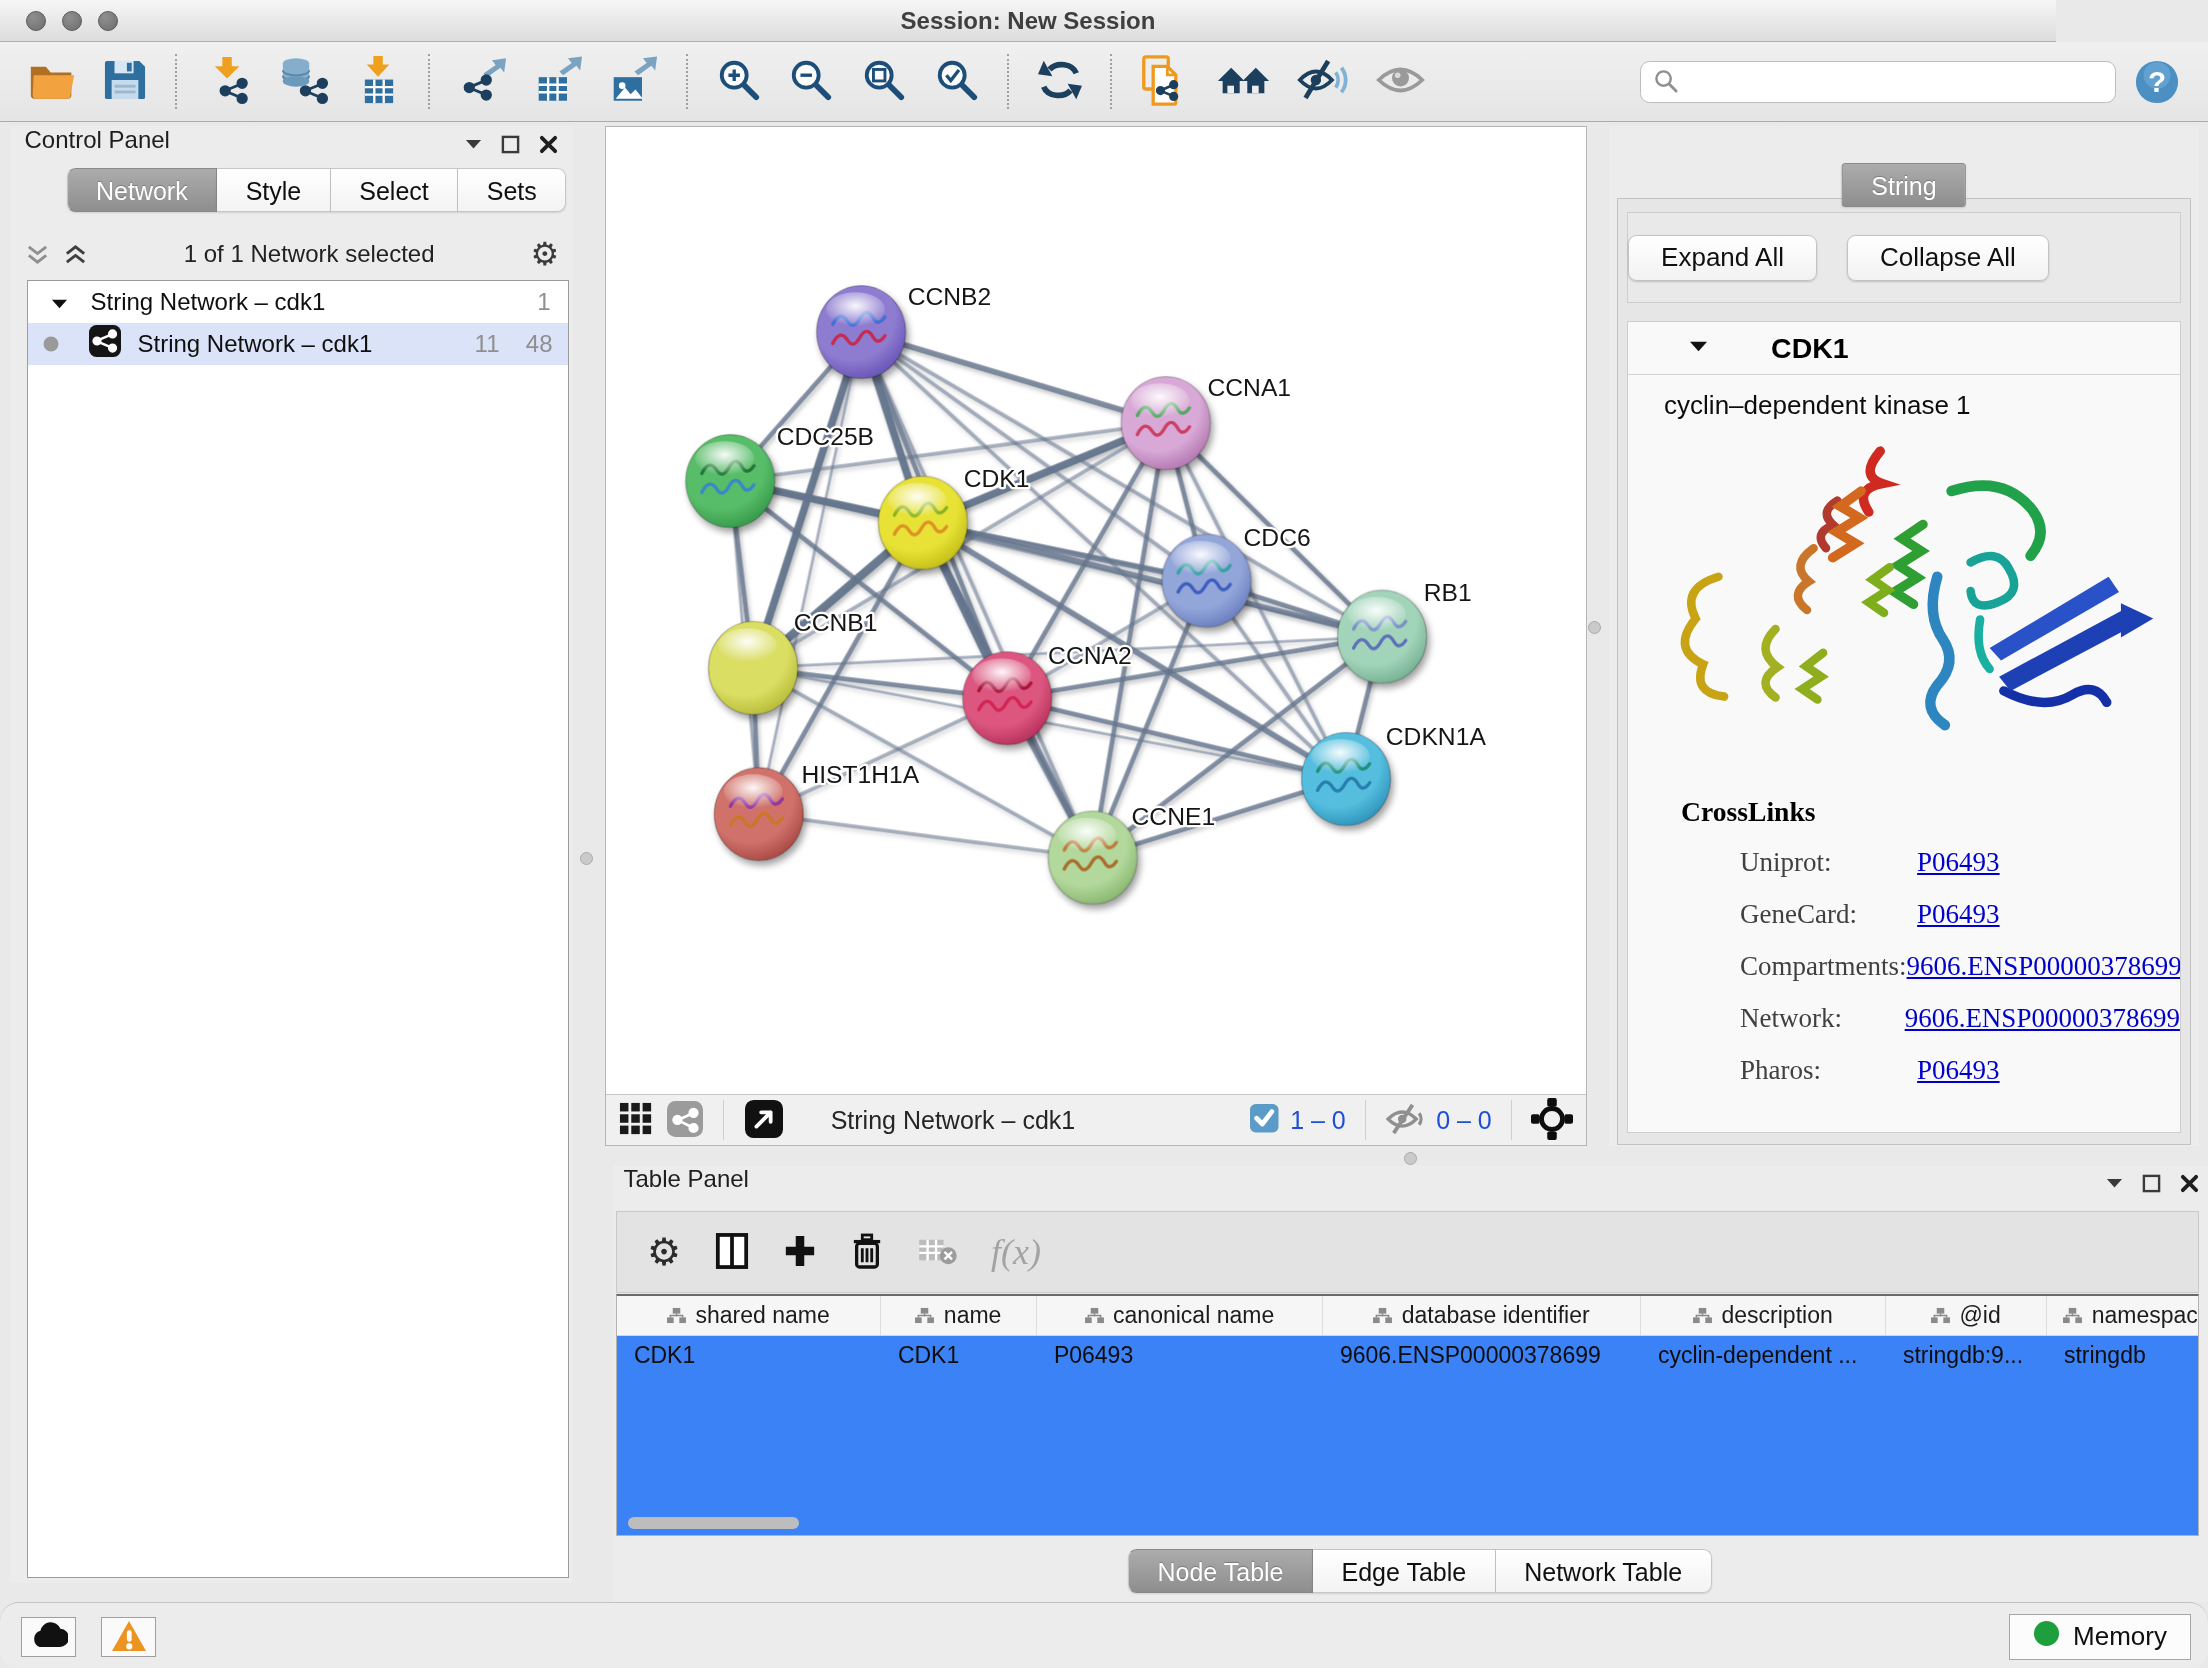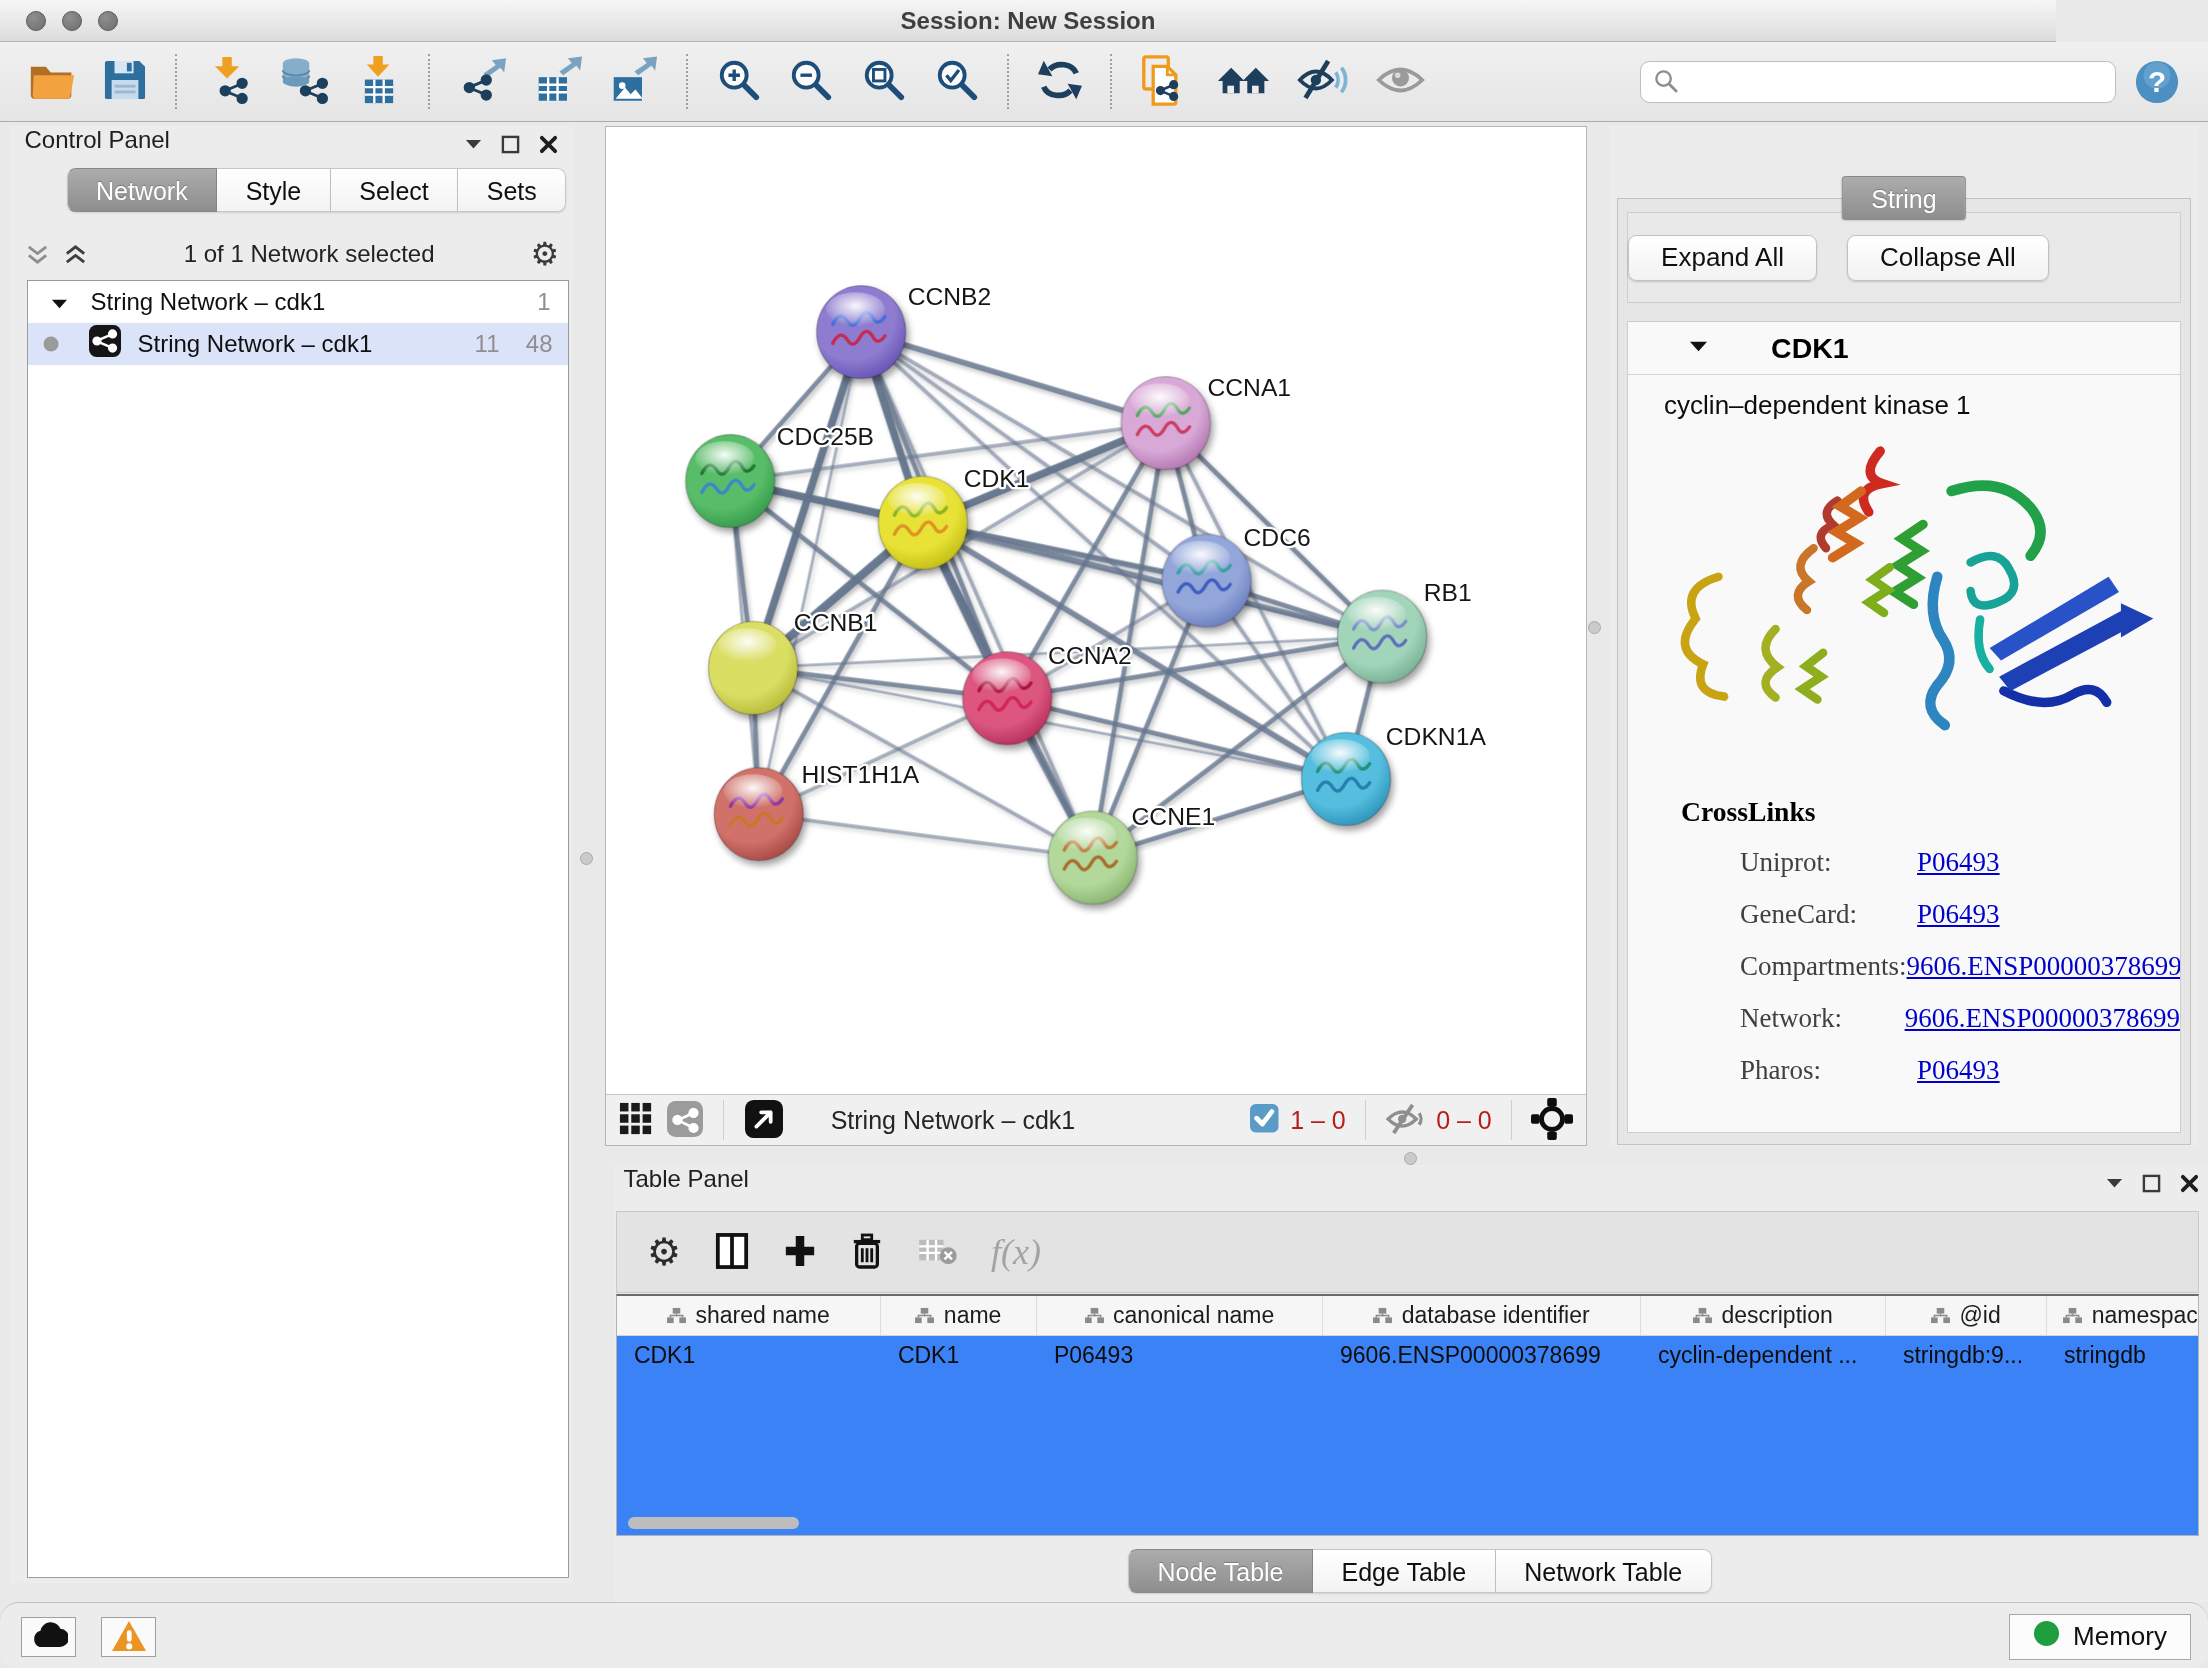--- a/index.html
+++ b/index.html
@@ -55,27 +55,27 @@
 
   
   #net-view { position:absolute; left:605px; top:126px; width:982px; height:1020px;
     background:#fff; border:1px solid #b5b5b5; }
   #net-canvas { position:absolute; left:0; top:0; right:0; bottom:51px; }
   #net-canvas svg { width:100%; height:100%; }
   #net-footer { position:absolute; left:0; right:0; bottom:0; height:51px; background:#f0f0f0;
     border-top:1px solid #c6c6c6; display:flex; align-items:center; padding:0 13.3px; gap:13.3px; }
   .fsep { width:1px; height:40px; background:#cfcfcf; margin:0 7.6px; }
   #fname { font-size:25px; color:#262626; margin-left:34px; }
-  .fcount { font-size:25px; color:#b91c1c; }
+  .fcount { font-size:25px; color:#1d4ed8; }
   .frt { margin-left:auto; display:flex; align-items:center; gap:11.4px; }
 
   
   #results-panel { position:absolute; left:1609px; top:126px; width:590px; height:1021px; background:#ececec; }
   #rp-tab { position:absolute; top:37px; left:50%; transform:translateX(-50%); z-index:2;
-    border-radius:3px; border-left:1px solid #898989;margin-top:13px; }
+    border-radius:3px; border-left:1px solid #898989; }
   #rp-outer { position:absolute; left:7.6px; top:72px; right:7.6px; bottom:1.9px;
     background:#e6e6e6; border:1.9px solid #c2c2c2; }
   #rp-btnbox { position:absolute; left:9.5px; top:13.3px; right:9.5px; height:91px;
     border:1.9px solid #cdcdcd; background:#e9e9e9; display:flex; align-items:center;
     justify-content:flex-start; gap:30px; }
   .rbtn { height:46px; padding:0 32px; background:linear-gradient(#ffffff,#f2f2f2);
     border:1px solid #c2c2c2; border-radius:8.6px; font-size:26px; color:#101010;
     display:flex; align-items:center; box-shadow:0 1px 1.9px rgba(0,0,0,.18); cursor:pointer; }
   #rp-content { position:absolute; left:9.5px; top:122px; right:9.5px; bottom:11.4px;
     background:#f9f9f9; border:1.9px solid #cdcdcd; overflow:hidden; }

